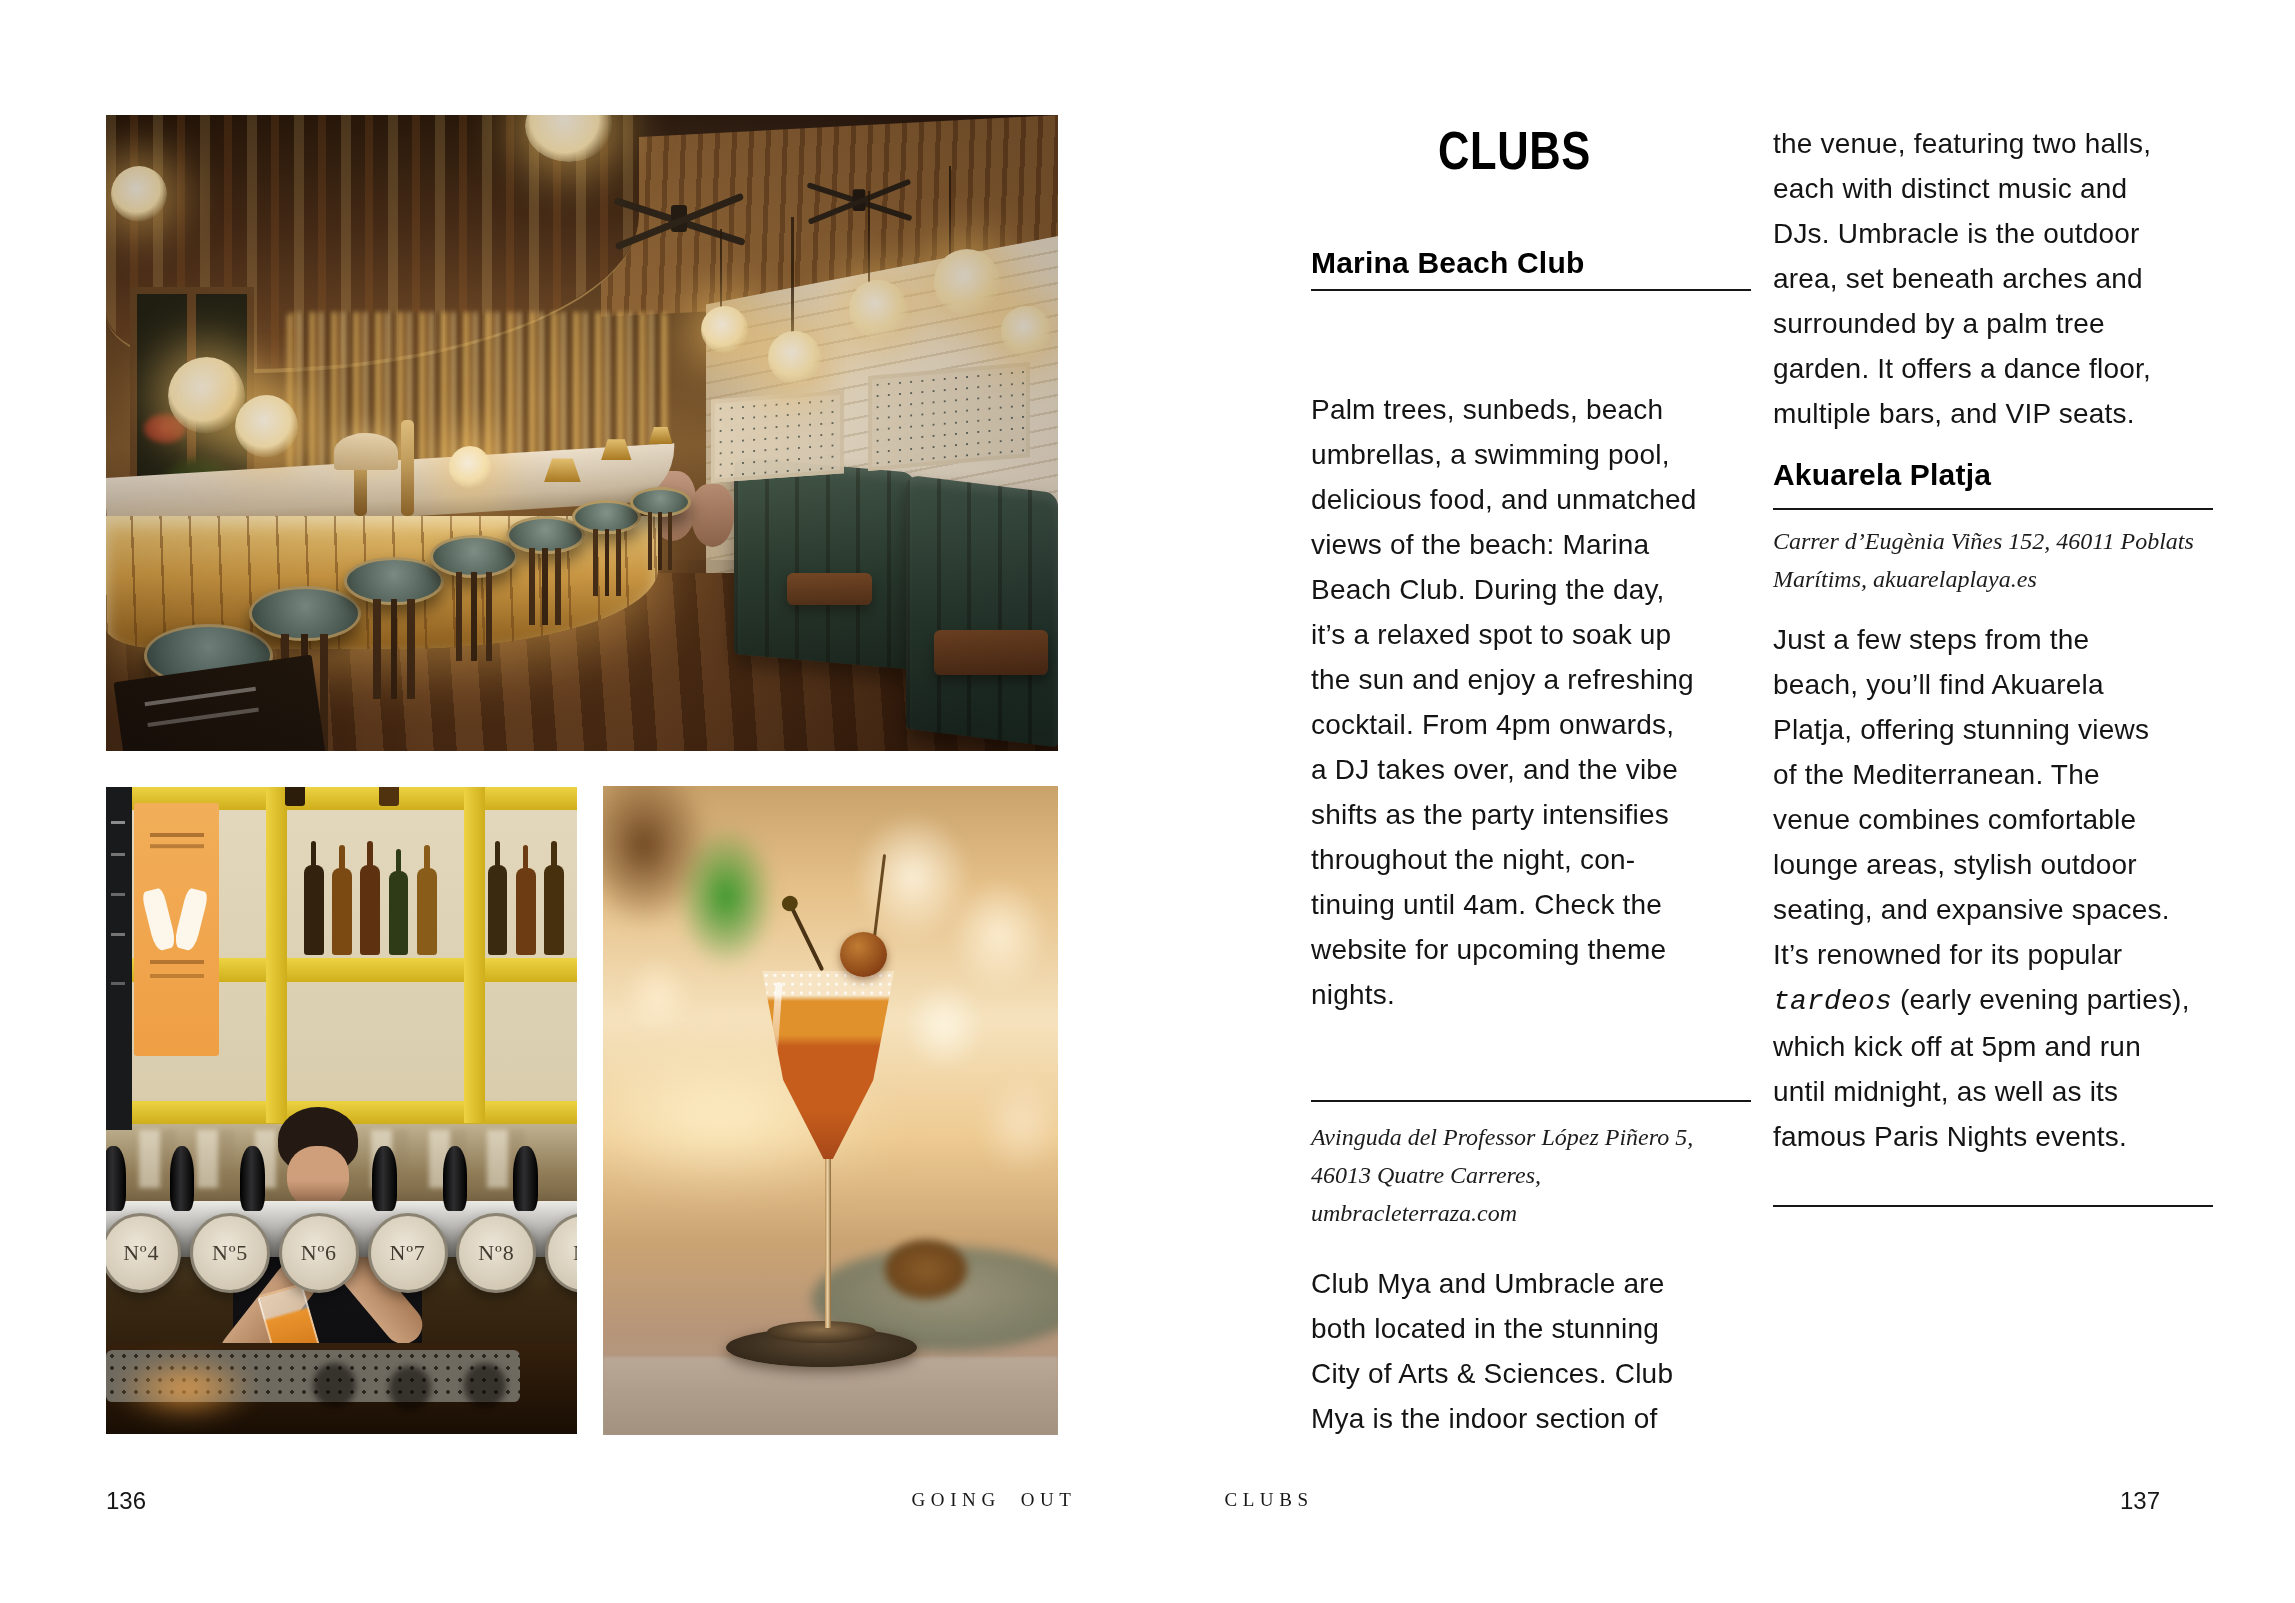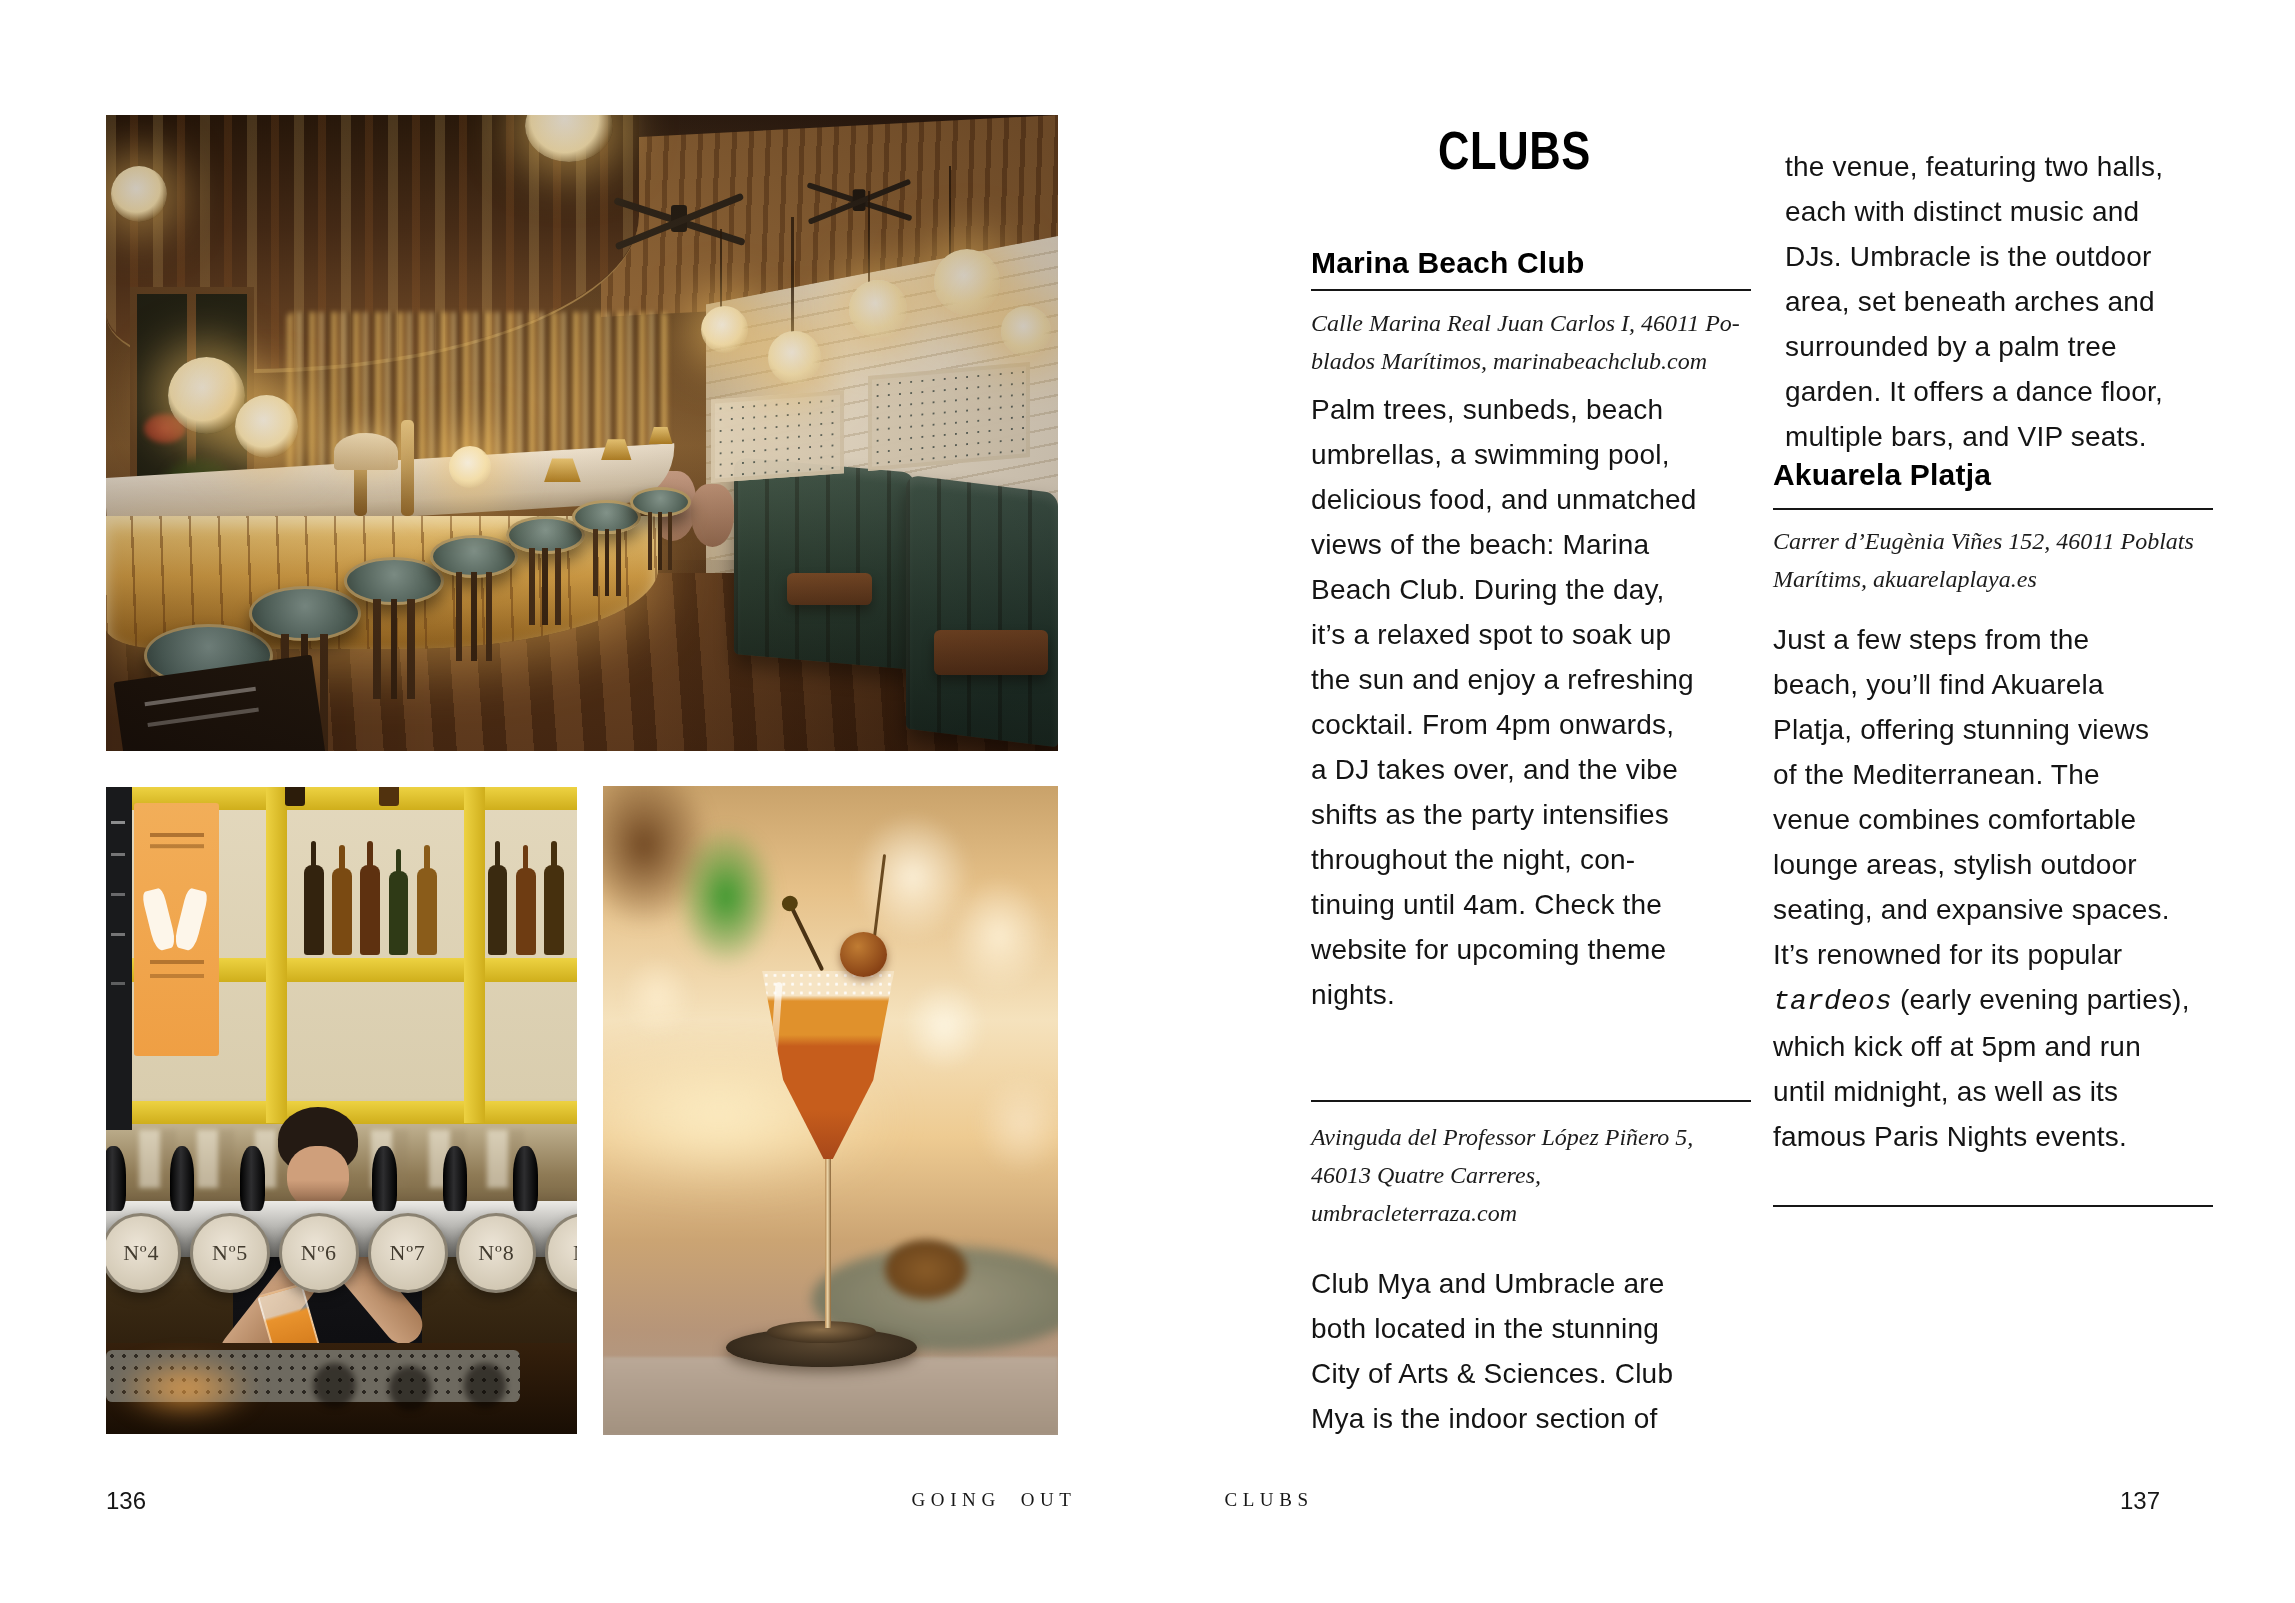--- a/index.html
+++ b/index.html
@@ -297,22 +297,20 @@
     <div class="abs p3-cherry"></div>
   </div>
 
   <div class="folio" style="left:106px;top:1487px;">136</div>
   <div class="runfoot" style="left:994px;top:1489px;transform:translateX(-50%);">GOING OUT</div>
 
   <div class="title" style="left:1438px;top:120px;">CLUBS</div>
 
   <div class="h" style="left:1311px;top:246px;">Marina Beach Club</div>
   <div class="rule" style="left:1311px;top:289px;"></div>
-  <div class="addr" style="left:1311px;top:304px;">Calle Marina Real Juan Carlos I, 46011 Po-
-blados Marítimos, marinabeachclub.com</div>
   <div class="body" style="left:1311px;top:387px;">Palm trees, sunbeds, beach
 umbrellas, a swimming pool,
 delicious food, and unmatched
 views of the beach: Marina
 Beach Club. During the day,
 it’s a relaxed spot to soak up
 the sun and enjoy a refreshing
 cocktail. From 4pm onwards,
 a DJ takes over, and the vibe
 shifts as the party intensifies
@@ -323,21 +321,21 @@
 
   <div class="rule" style="left:1311px;top:1100px;"></div>
   <div class="addr" style="left:1311px;top:1118px;">Avinguda del Professor López Piñero 5,
 46013 Quatre Carreres,
 umbracleterraza.com</div>
   <div class="body" style="left:1311px;top:1261px;">Club Mya and Umbracle are
 both located in the stunning
 City of Arts &amp; Sciences. Club
 Mya is the indoor section of</div>
 
-  <div class="body" style="left:1773px;top:144px;margin-left:12px;">the venue, featuring two halls,
+  <div class="body" style="left:1773px;top:121px;">the venue, featuring two halls,
 each with distinct music and
 DJs. Umbracle is the outdoor
 area, set beneath arches and
 surrounded by a palm tree
 garden. It offers a dance floor,
 multiple bars, and VIP seats.</div>
 
   <div class="h" style="left:1773px;top:458px;">Akuarela Platja</div>
   <div class="rule" style="left:1773px;top:508px;"></div>
   <div class="addr" style="left:1773px;top:522px;">Carrer d’Eugènia Viñes 152, 46011 Poblats

